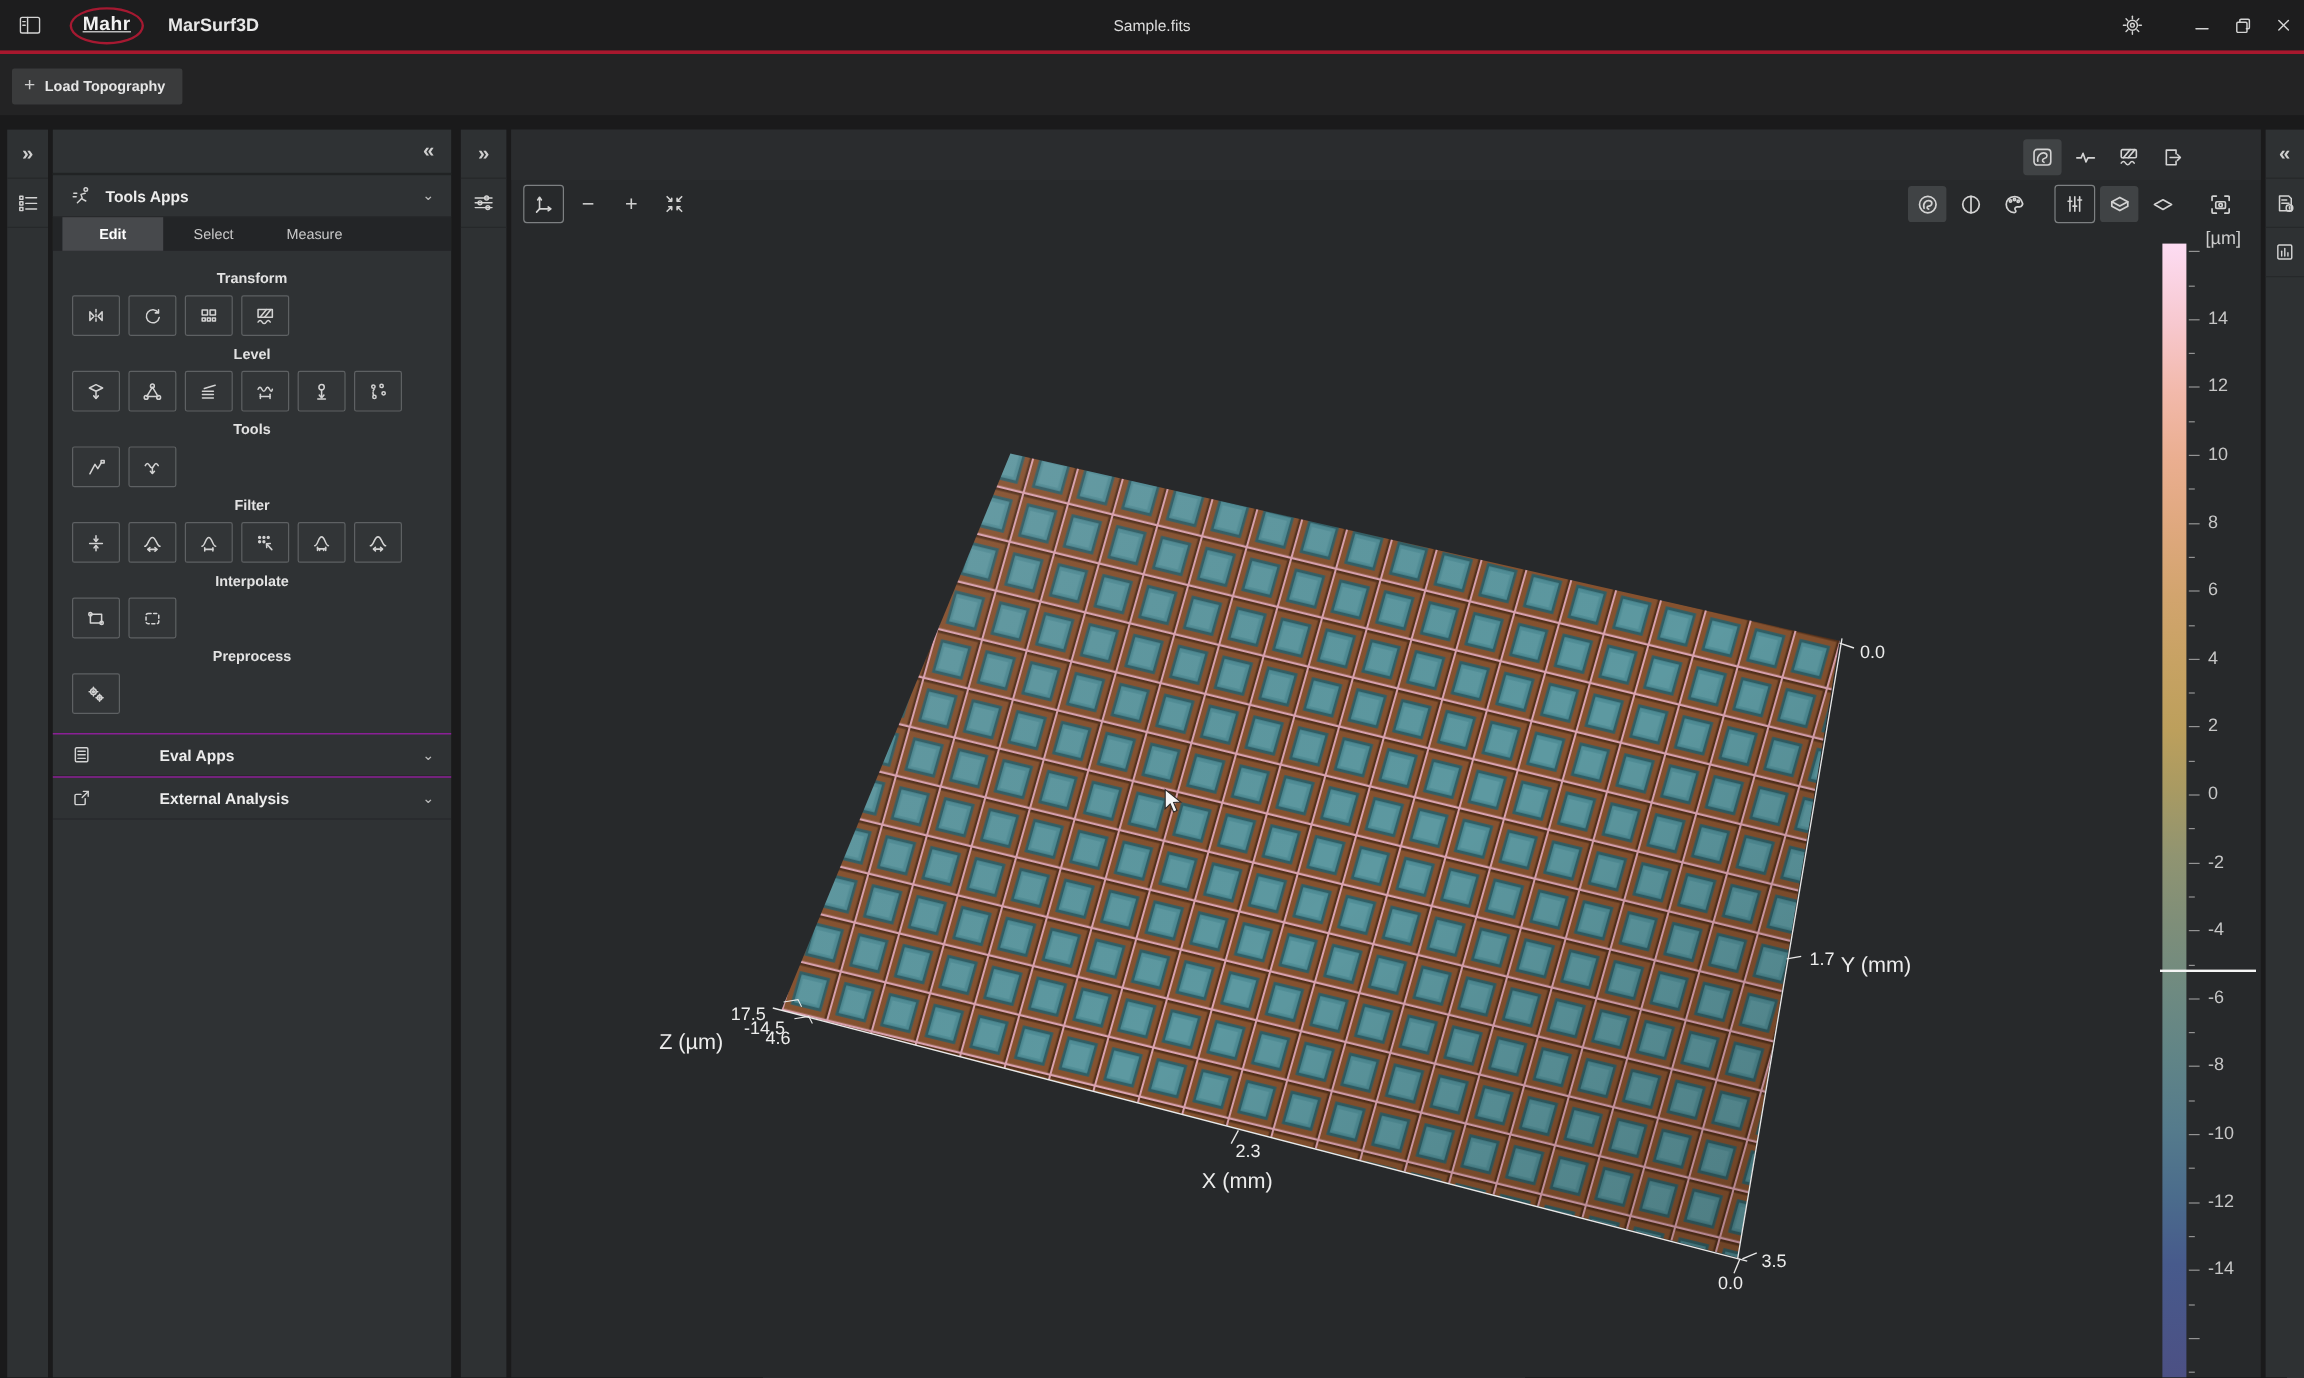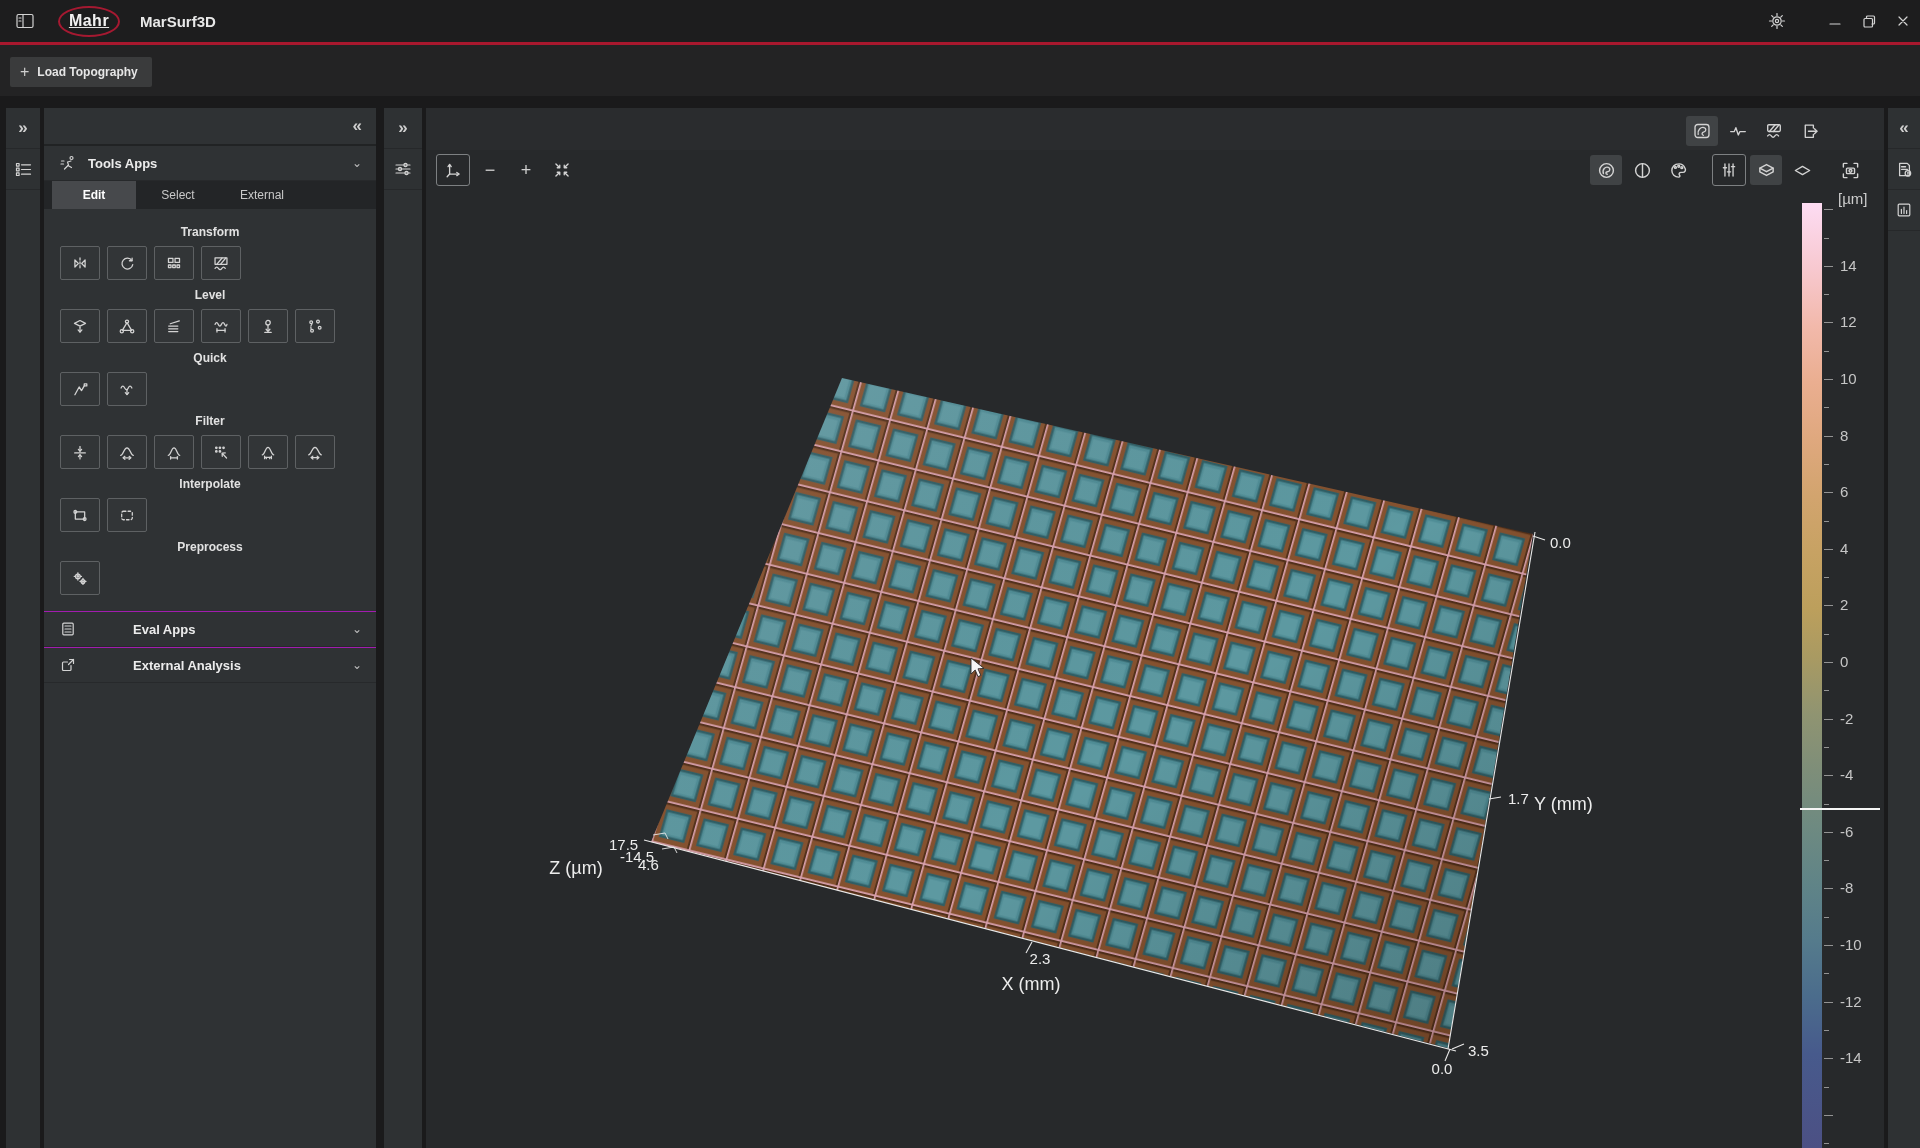--- a/index.html
+++ b/index.html
@@ -91,20 +91,21 @@
           <rect class="st" x="1" y="1.5" width="16" height="13" rx="1.5"></rect>
           <line class="st" x1="7" y1="1.5" x2="7" y2="14.5"></line>
           <line class="st" x1="3" y1="5" x2="5" y2="5"></line>
           <line class="st" x1="3" y1="8" x2="5" y2="8"></line>
         </svg>
     </span>
     <span class="logo">
       <span>Mahr</span>
     </span>
     <span class="appname">MarSurf3D</span>
+    <span class="doctitle">Sample.fits</span>
     <span class="tb-right">
       <span class="winbtn gear">
         <svg width="18" height="18" viewBox="0 0 18 18">
             <circle class="st" cx="9" cy="9" r="4.2"></circle>
             <circle class="st" cx="9" cy="9" r="1.6"></circle>
             <g class="st">
               <line x1="9" y1="1.5" x2="9" y2="3.6"></line>
               <line x1="9" y1="14.4" x2="9" y2="16.5"></line>
               <line x1="1.5" y1="9" x2="3.6" y2="9"></line>
               <line x1="14.4" y1="9" x2="16.5" y2="9"></line>
@@ -178,21 +179,21 @@
           </svg>
       </span>
       <span class="lbl">Tools Apps</span>
       <span class="arr">⌄</span>
     </div>
 
 
     <div class="tabs">
       <span class="tab active">Edit</span>
       <span class="tab">Select</span>
-      <span class="tab">External</span>
+      <span class="tab">Measure</span>
     </div>
 
     <div class="groups">
 
       <div class="grp-label">Transform</div>
       <div class="trow">
         <span class="tbtn">
             <svg width="18" height="17" viewBox="0 0 16 16">
               <g class="st">
                 <path d="M3.2 4.6 L6.4 8 L3.2 11.4 Z"></path>
@@ -289,21 +290,21 @@
                 <circle cx="4.4" cy="4" r="1.3"></circle>
                 <circle cx="10.8" cy="3.4" r="1.3"></circle>
                 <circle cx="12.4" cy="9.2" r="1.3"></circle>
                 <circle cx="5.2" cy="12" r="1.3"></circle>
                 <path d="M4.4 10.4 Q3.4 6.6 5.8 5.4" stroke-dasharray="1.6 1.4"></path>
               </g>
             </svg>
           </span>
       </div>
 
-      <div class="grp-label">Quick</div>
+      <div class="grp-label">Tools</div>
       <div class="trow">
         <span class="tbtn">
             <svg width="18" height="17" viewBox="0 0 16 16">
               <g class="st">
                 <path d="M3.2 13 L7.2 5.6 L9.4 9 L12 4.6"></path>
                 <path d="M12 2.6 h2.4 v2 h-2.4 z"></path>
               </g>
             </svg>
           </span>
         <span class="tbtn">

